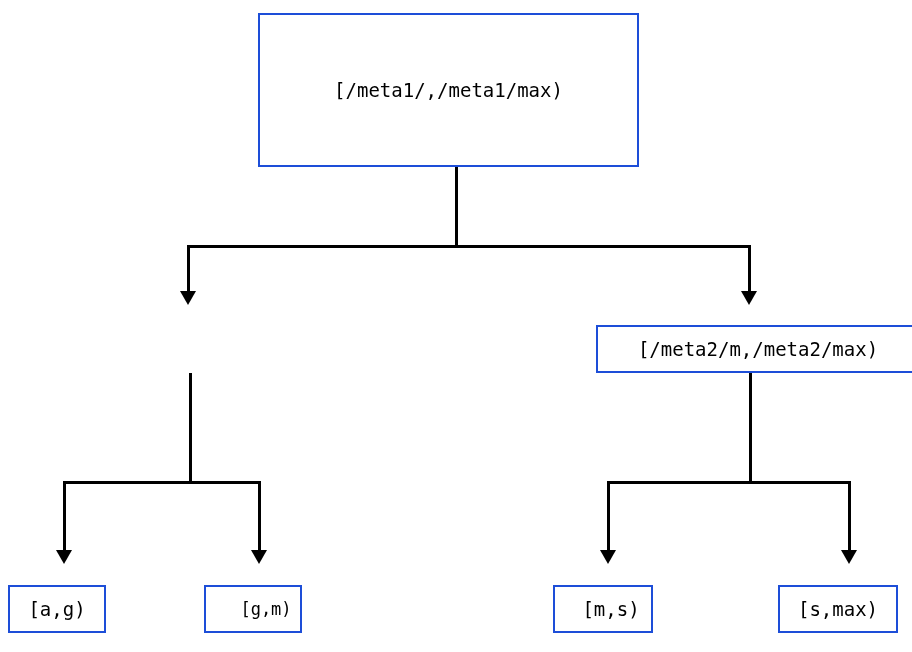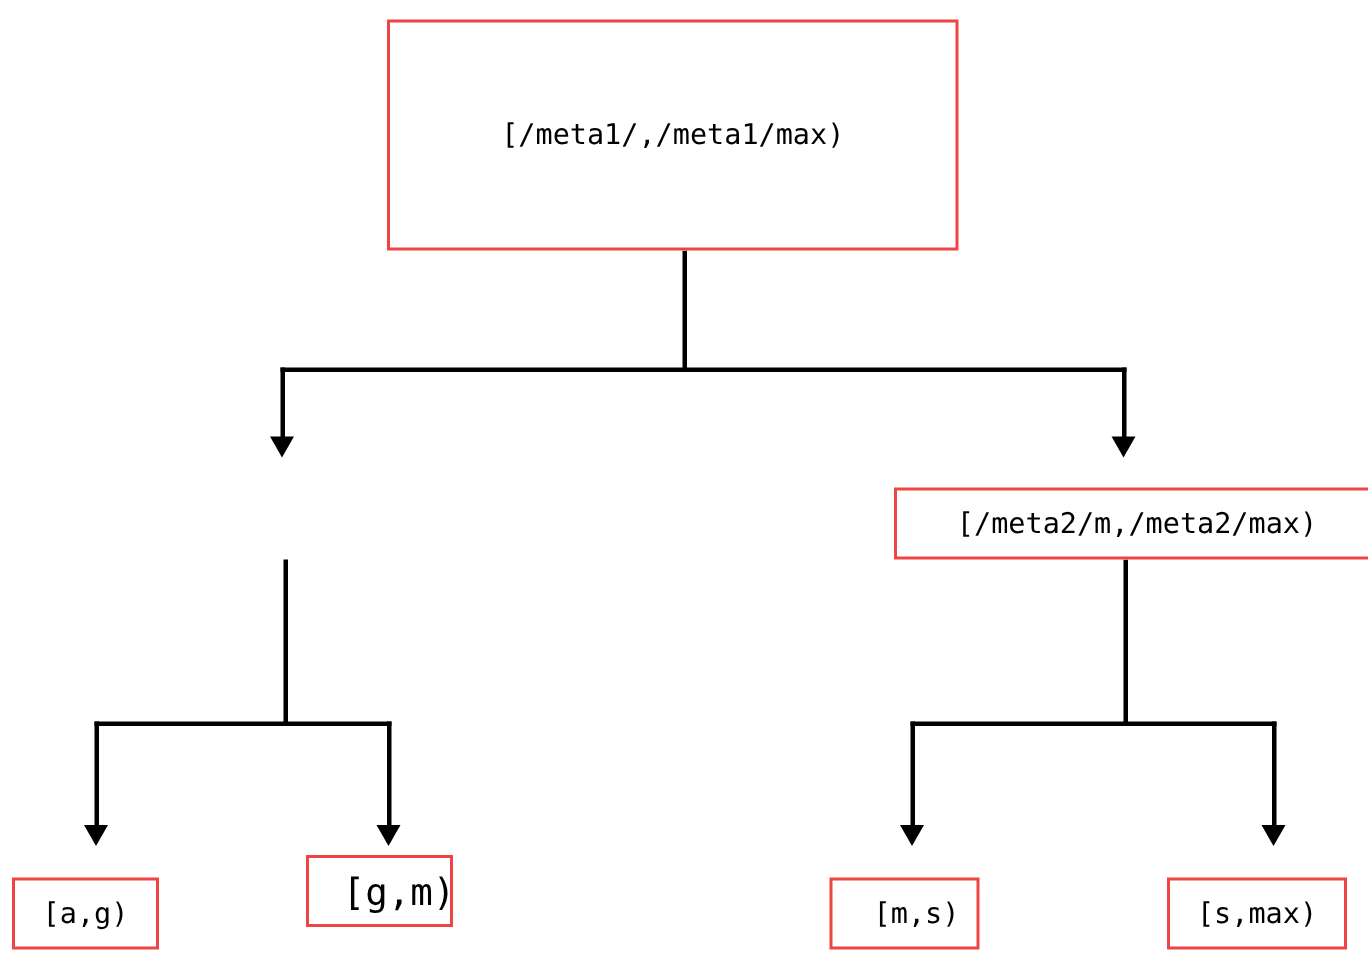--- a/index.html
+++ b/index.html
@@ -11,21 +11,21 @@
     position: relative;
     width: 912px;
     height: 652px;
     background: #ffffff;
     overflow: hidden;
     font-family: "DejaVu Sans Mono", "Liberation Mono", monospace;
   }
   .node {
     position: absolute;
     box-sizing: border-box;
-    border: 2px solid #ef4444;
+    border: 2px solid #1d4ed8;
     background: #ffffff;
     display: flex;
     align-items: center;
     justify-content: center;
     color: #000000;
     letter-spacing: 0px;
     white-space: pre;
   }
   .node-label {
     display: block;
@@ -57,24 +57,24 @@
   
   #node-leaf-ag {
     left: 8px;
     top: 585px;
     width: 98px;
     height: 48px;
     font-size: 19px;
   }
   #node-leaf-gm {
     left: 204px;
-    top: 570px;
+    top: 585px;
     width: 98px;
     height: 48px;
-    font-size: 25px;
+    font-size: 17px;
     padding-left: 26px;
   }
   #node-leaf-ms {
     left: 553px;
     top: 585px;
     width: 100px;
     height: 48px;
     font-size: 19px;
     padding-left: 16px;
   }

